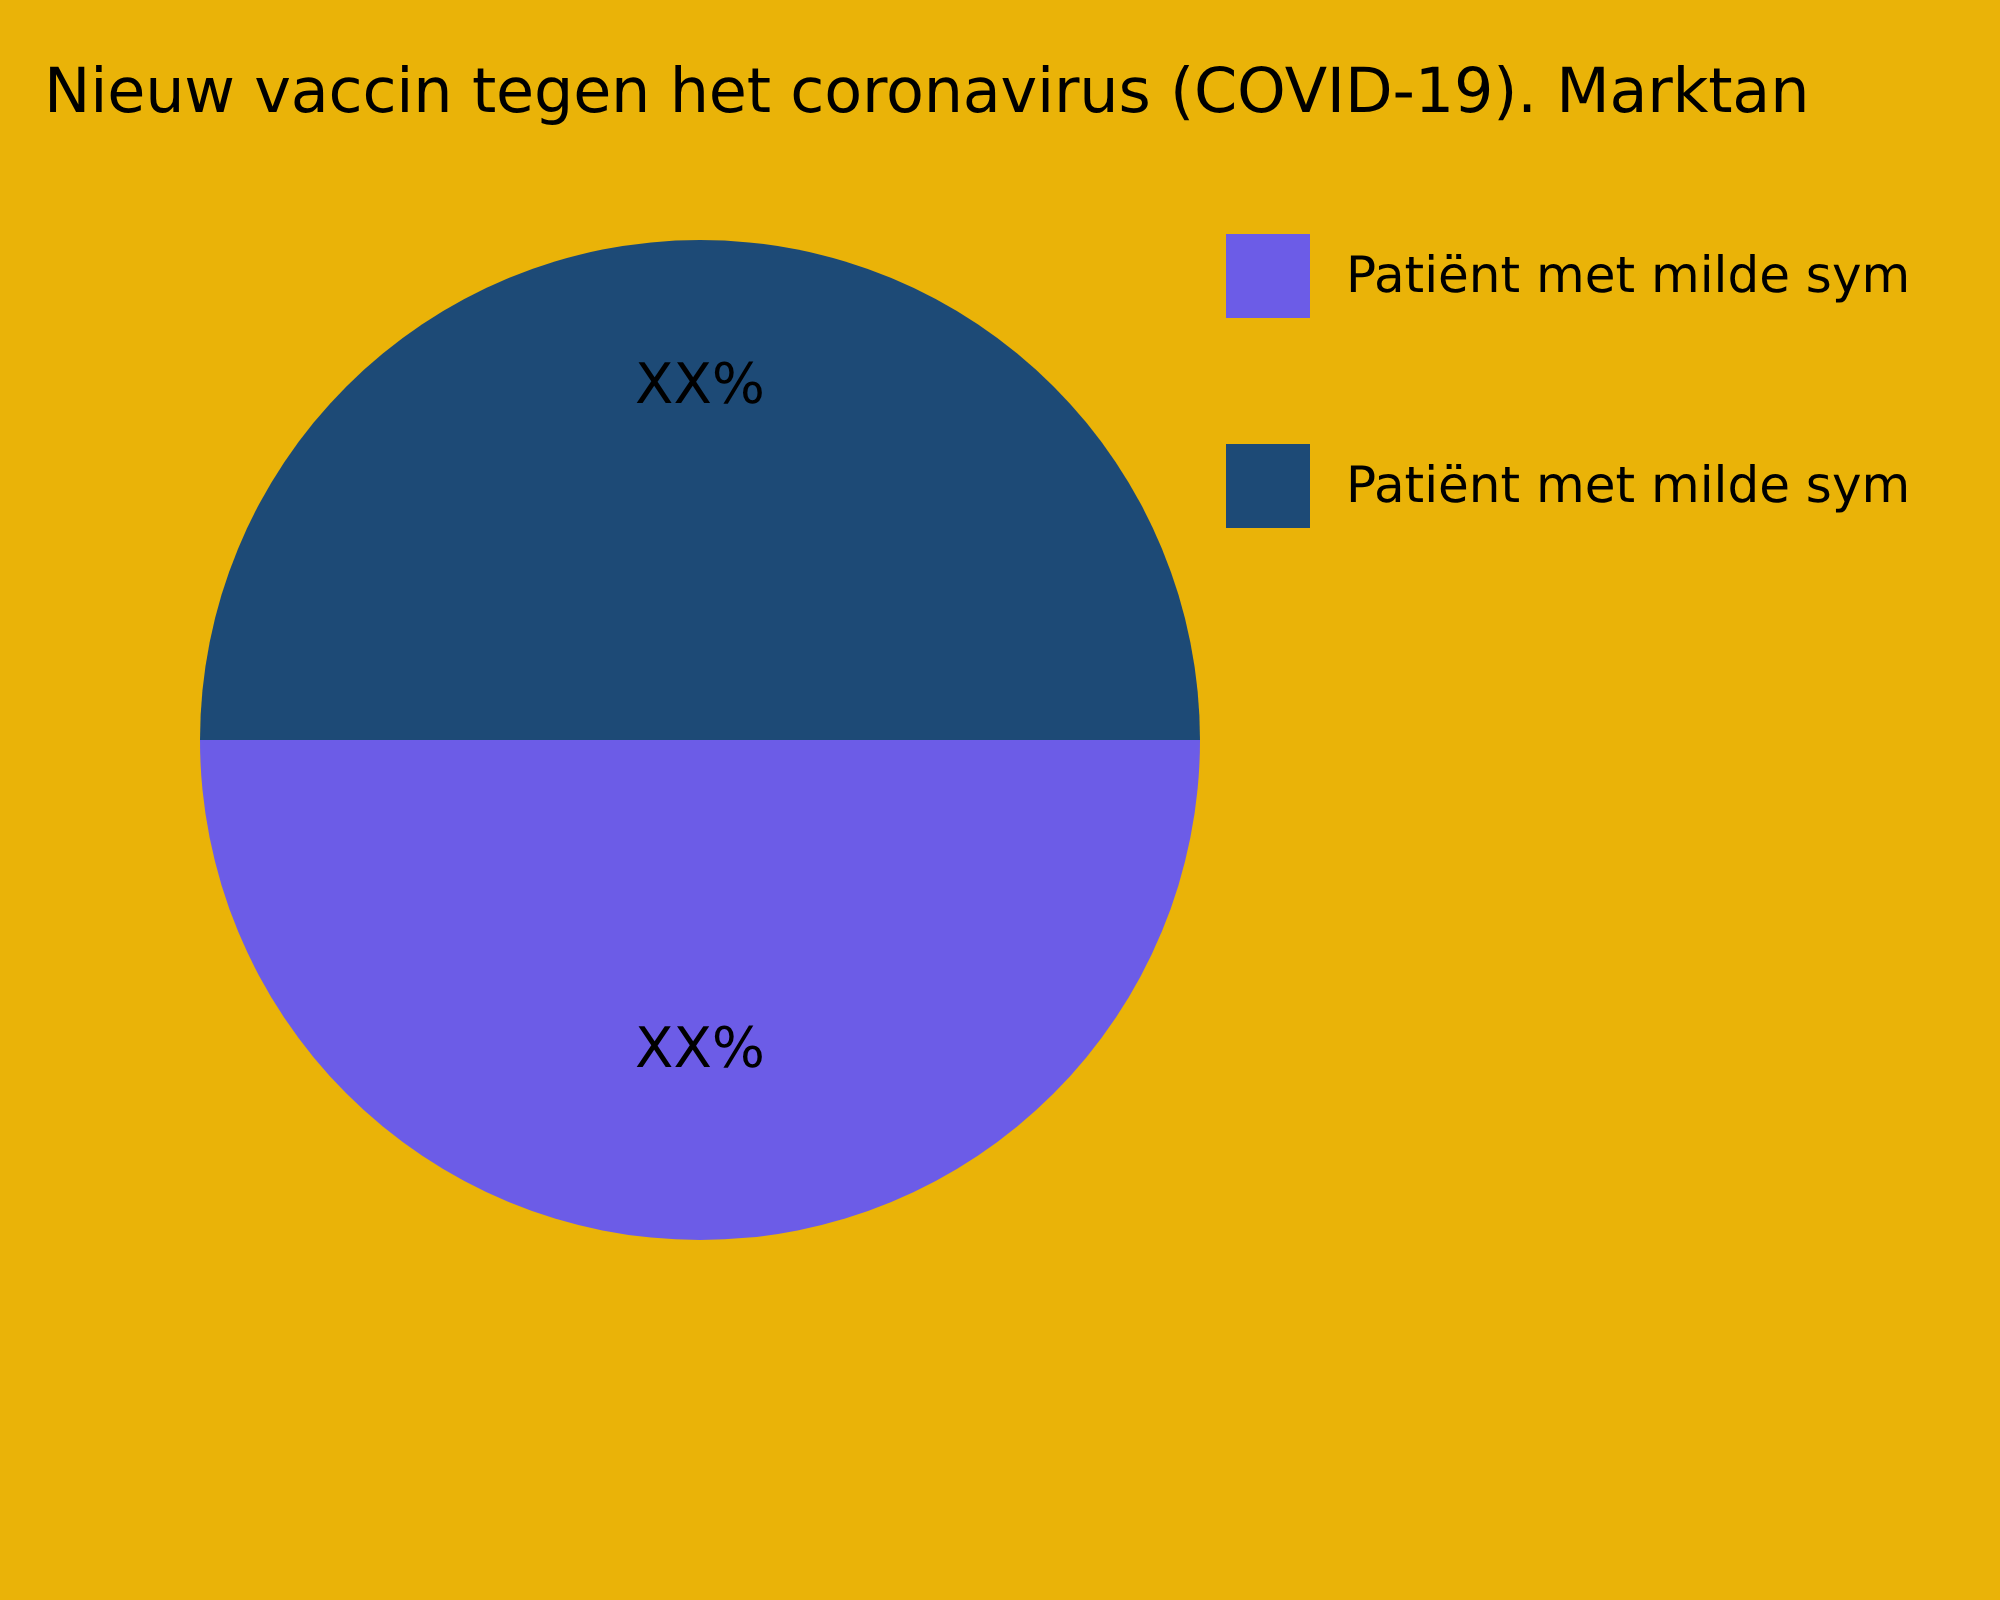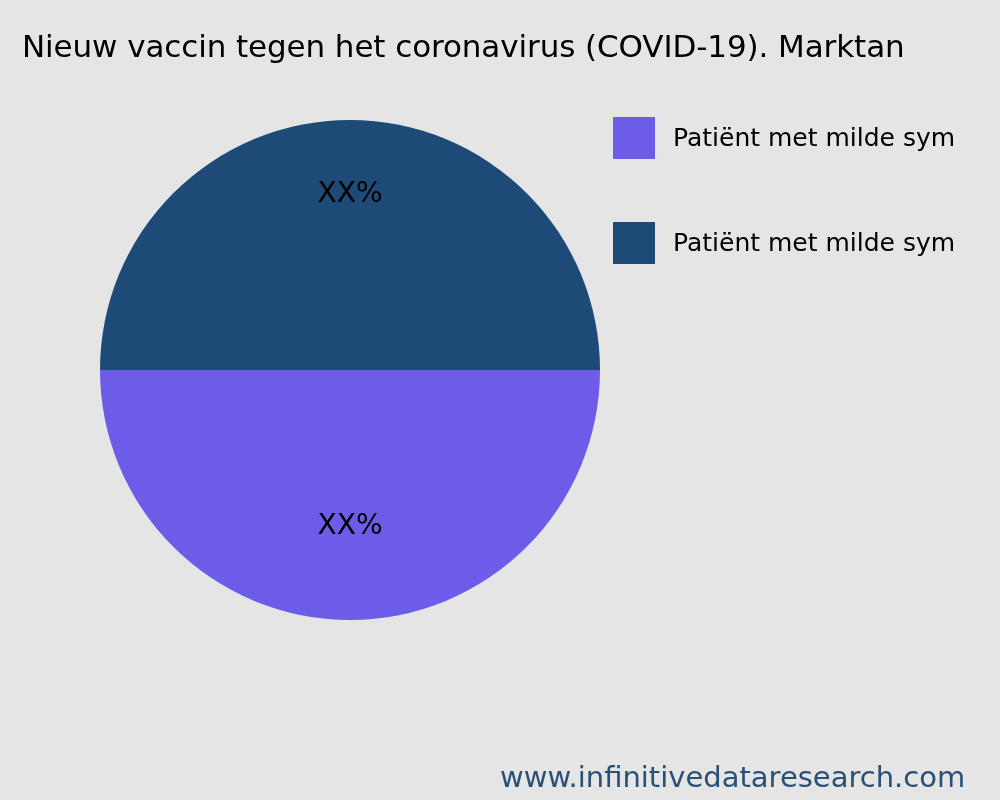--- a/index.html
+++ b/index.html
@@ -102,21 +102,21 @@
     top: 760px;
     font-size: 29px;
     line-height: 34px;
     color: #2a5075;
     white-space: nowrap;
   }
 </style>
 </head>
 <body>
 
-<div id="chart-root" style="background: #e5e5e5;">
+<div id="chart-root" style="background: #eab308;">
 
   <div id="chart-title">Nieuw vaccin tegen het coronavirus (COVID-19). Marktan</div>
 
   <div id="pie-wrap">
     <svg id="pie-svg" viewBox="0 0 500 500">
 
       <path id="pie-slice-navy" d="M 250 250 L 0 250 A 250 250 0 0 1 500 250 Z" fill="#1d4a76"></path>
 
       <path id="pie-slice-purple" d="M 250 250 L 500 250 A 250 250 0 0 1 0 250 Z" fill="#6c5ce7"></path>
     </svg>
@@ -133,15 +133,14 @@
       <span class="legend-label">Patiënt met milde sym</span>
     </div>
 
     <div class="legend-row">
       <span class="legend-swatch" id="legend-swatch-1" style="background: rgb(29, 74, 118);"></span>
       <span class="legend-label">Patiënt met milde sym</span>
     </div>
 
   </div>
 
-  <div id="footer-url" style="color: rgb(42, 80, 117);">www.infinitivedataresearch.com</div>
 
 </div>
 
 </body></html>

